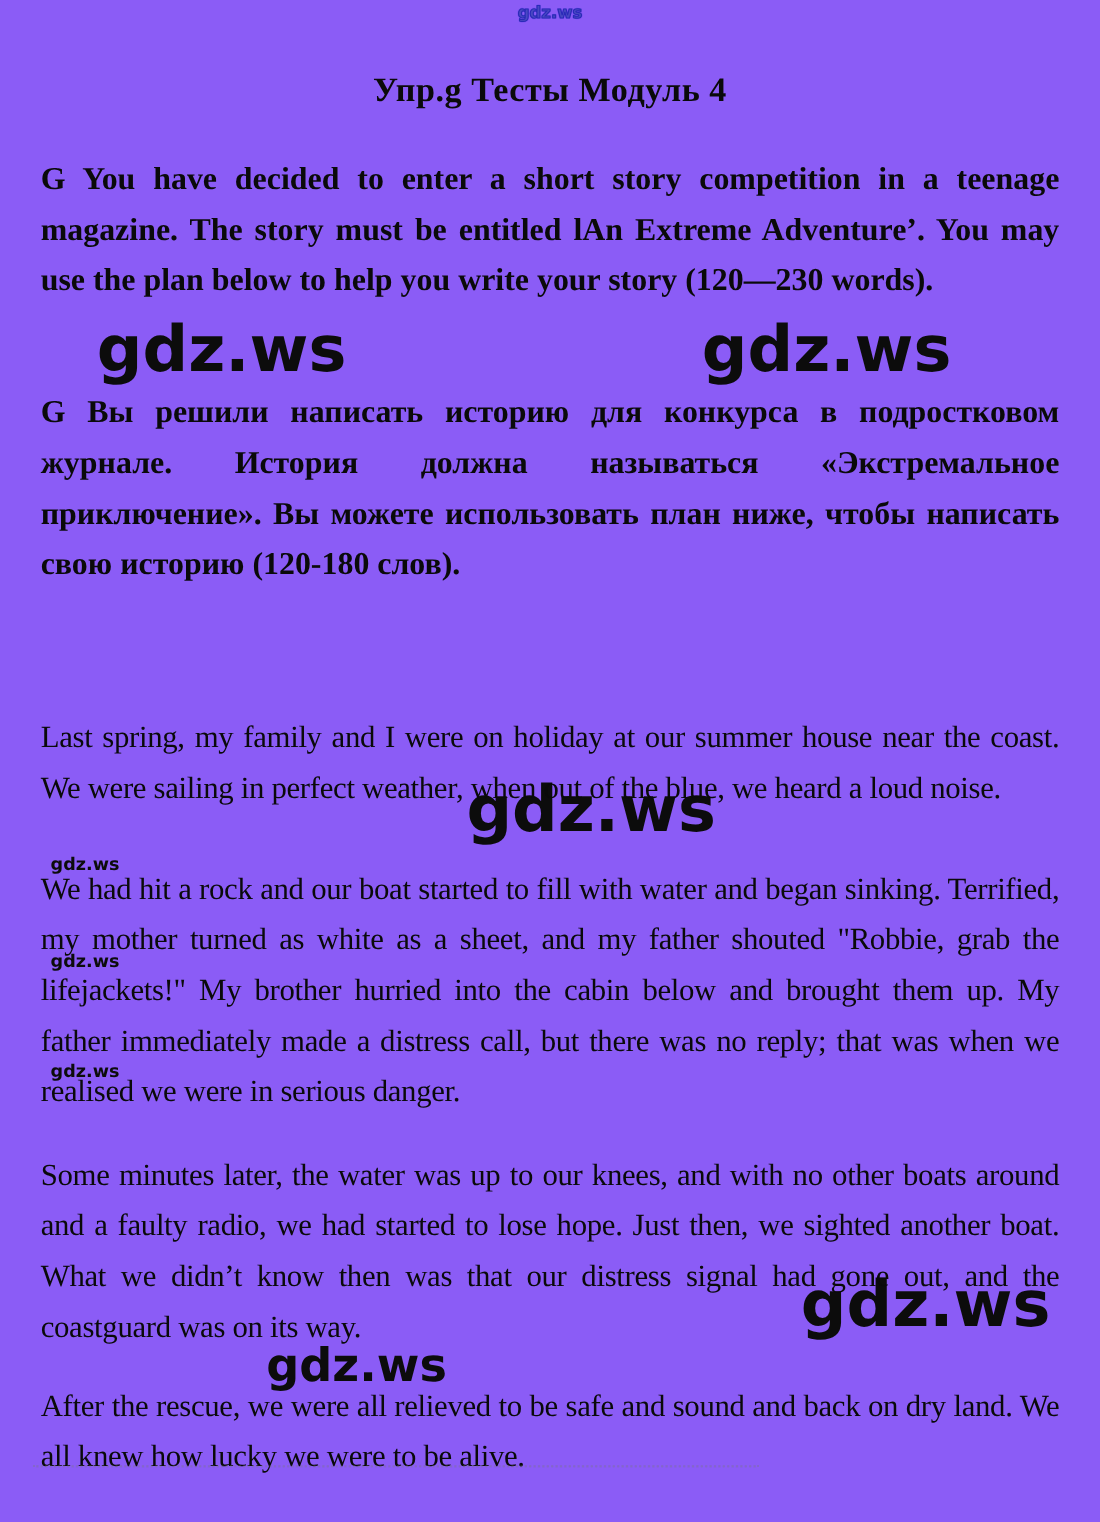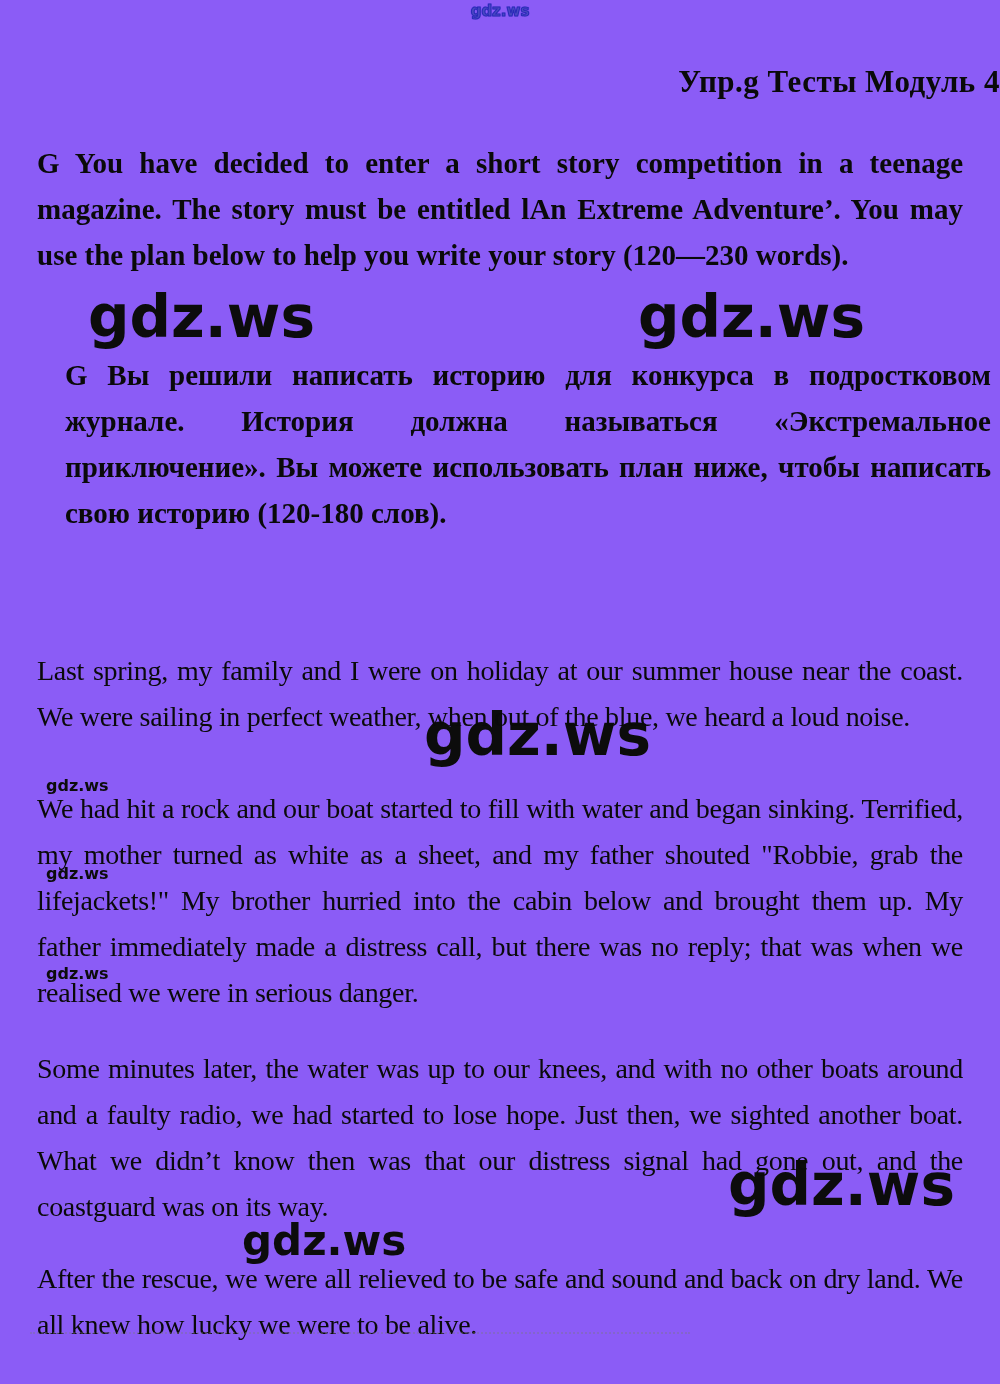--- a/index.html
+++ b/index.html
@@ -16,21 +16,21 @@
     font-family: "Liberation Serif", serif;
     color: #0a0a0a;
   }
 
   
   .doc-title {
     position: absolute;
     top: 64px;
     left: 0;
     width: 1000px;
-    text-align: right;
+    text-align: center;
     font-size: 31px;
     font-weight: 700;
     letter-spacing: 0.5px;
   }
   .para {
     position: absolute;
     left: 37px;
     width: 926px;
     text-align: justify;
     line-height: 46px;
@@ -38,21 +38,21 @@
   .para.bold {
     font-size: 29px;
     font-weight: 700;
   }
   .para.body {
     font-size: 28px;
     font-weight: 400;
     letter-spacing: -0.3px;
   }
   .p-task-en { top: 140px; }
-  .p-task-ru { top: 352px; margin-left: 28px; }
+  .p-task-ru { top: 352px; }
   .p-story-1 { top: 648px; width: 926px; }
   .p-story-2 { top: 786px; }
   .p-story-3 { top: 1046px; }
   .p-story-4 { top: 1256px; }
 
   
   .wm {
     position: absolute;
     font-family: "DejaVu Sans", "Liberation Sans", sans-serif;
     font-weight: 600;

